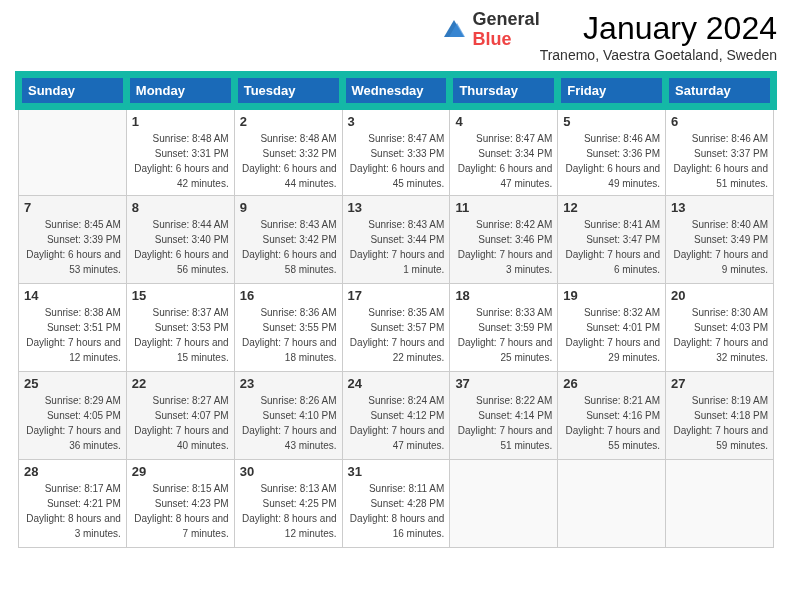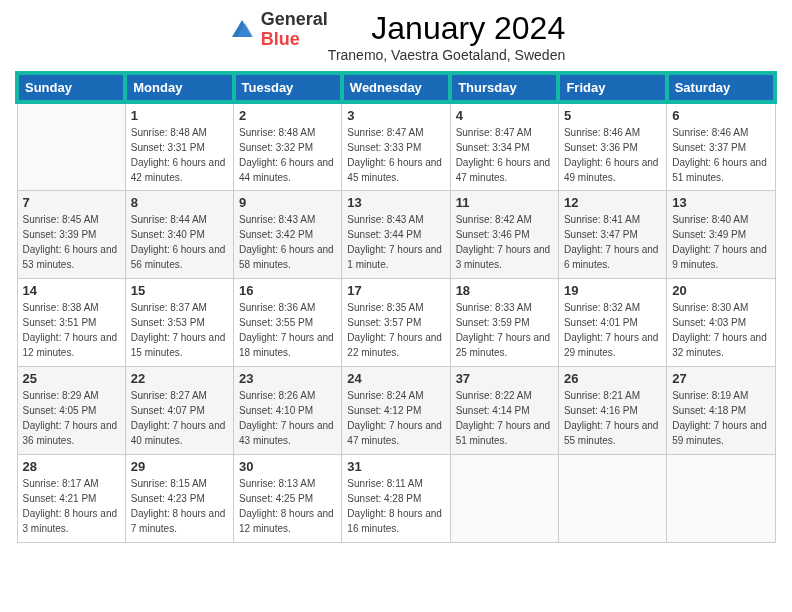--- a/index.html
+++ b/index.html
@@ -10,21 +10,21 @@
       background: #fff;
       overflow: hidden;
     }
     .page {
       width: 792px;
       height: 612px;
       padding: 10px 15px;
     }
     .header {
       display: flex;
-      justify-content: center;
+      justify-content: flex-end;
       align-items: flex-start;
       margin-bottom: 8px;
     }
     .logo {
       display: flex;
       align-items: center;
       gap: 4px;
     }
     .logo-text {
       font-size: 18px;
@@ -54,21 +54,21 @@
       border-collapse: collapse;
       table-layout: fixed;
     }
     .calendar-table th {
       background: #1a6ab8;
       color: #fff;
       text-align: left;
       padding: 5px 6px;
       font-size: 13px;
       font-weight: bold;
-      border: 4px solid #14b8a6;
+      border: 7px solid #14b8a6;
     }
     .calendar-table td {
       border: 1px solid #ccc;
       vertical-align: top;
       padding: 4px 5px;
       height: 88px;
       font-size: 10.5px;
       color: #333;
       background: #fff;
     }
@@ -79,20 +79,21 @@
       font-size: 13px;
       font-weight: bold;
       color: #333;
       display: block;
       margin-bottom: 2px;
     }
     .day-info {
       font-size: 10px;
       color: #444;
       line-height: 1.5;
+      text-align: right;
     }
     td.empty {
       background: #f9f9f9;
     }
   </style>
 </head>
 <body>
 
 <div class="page">
   <div class="header">

